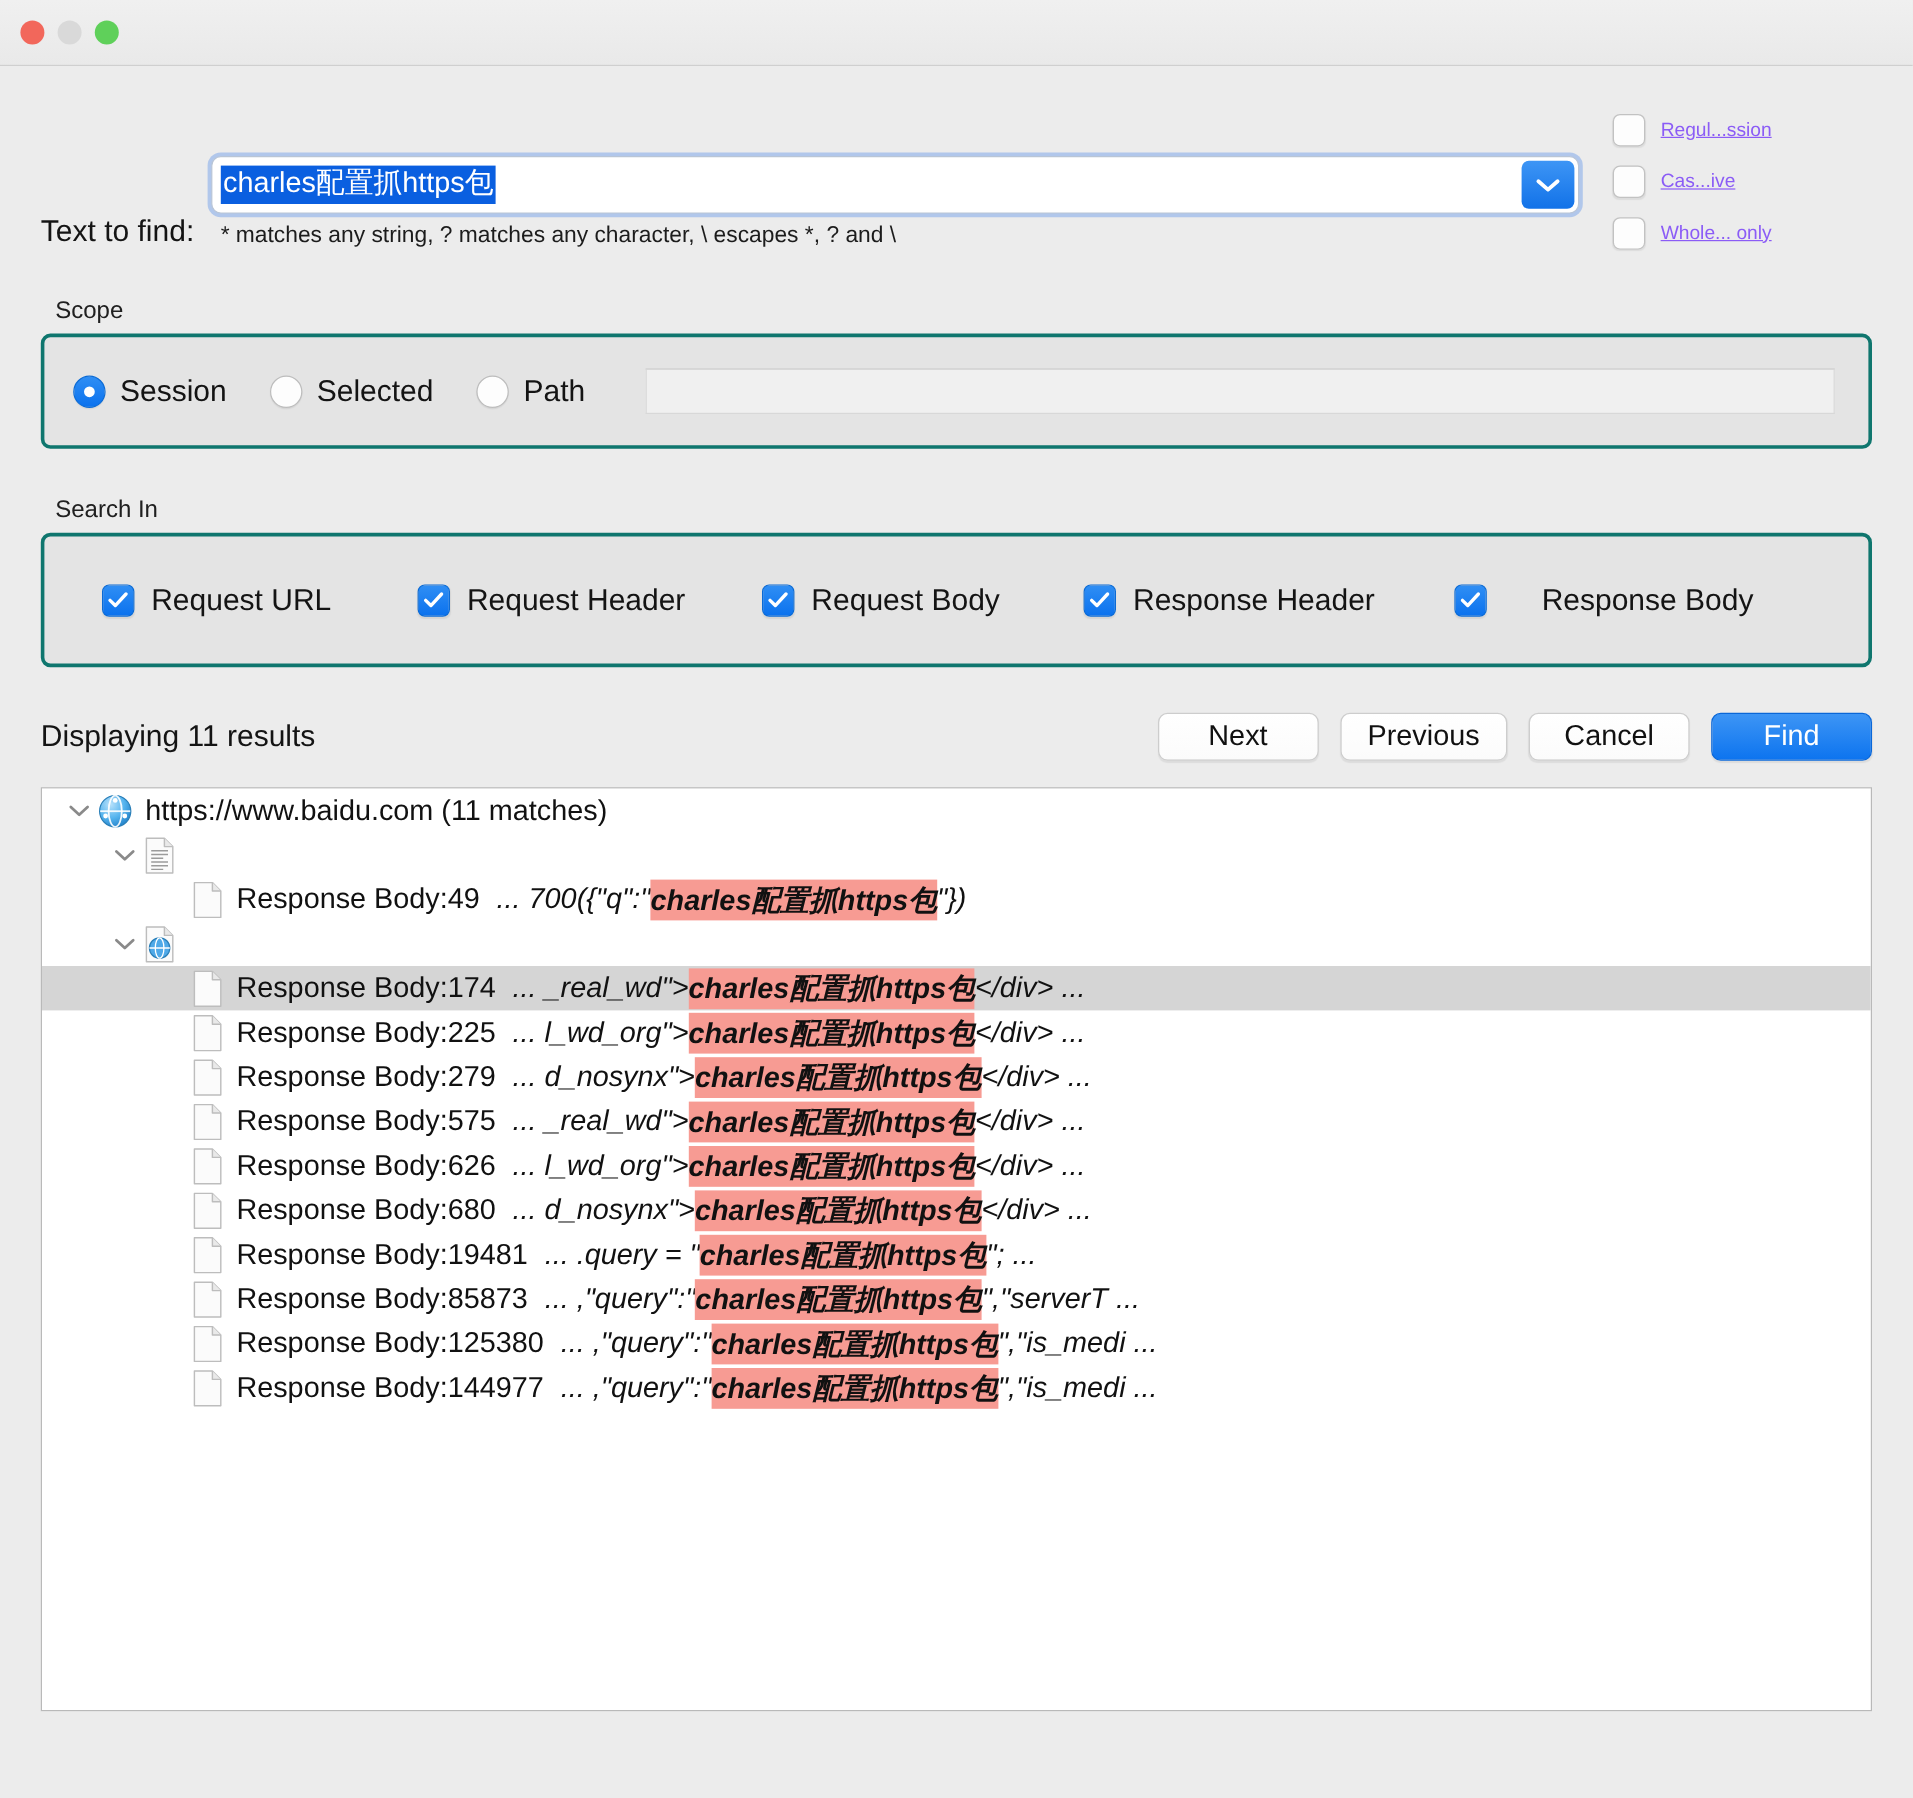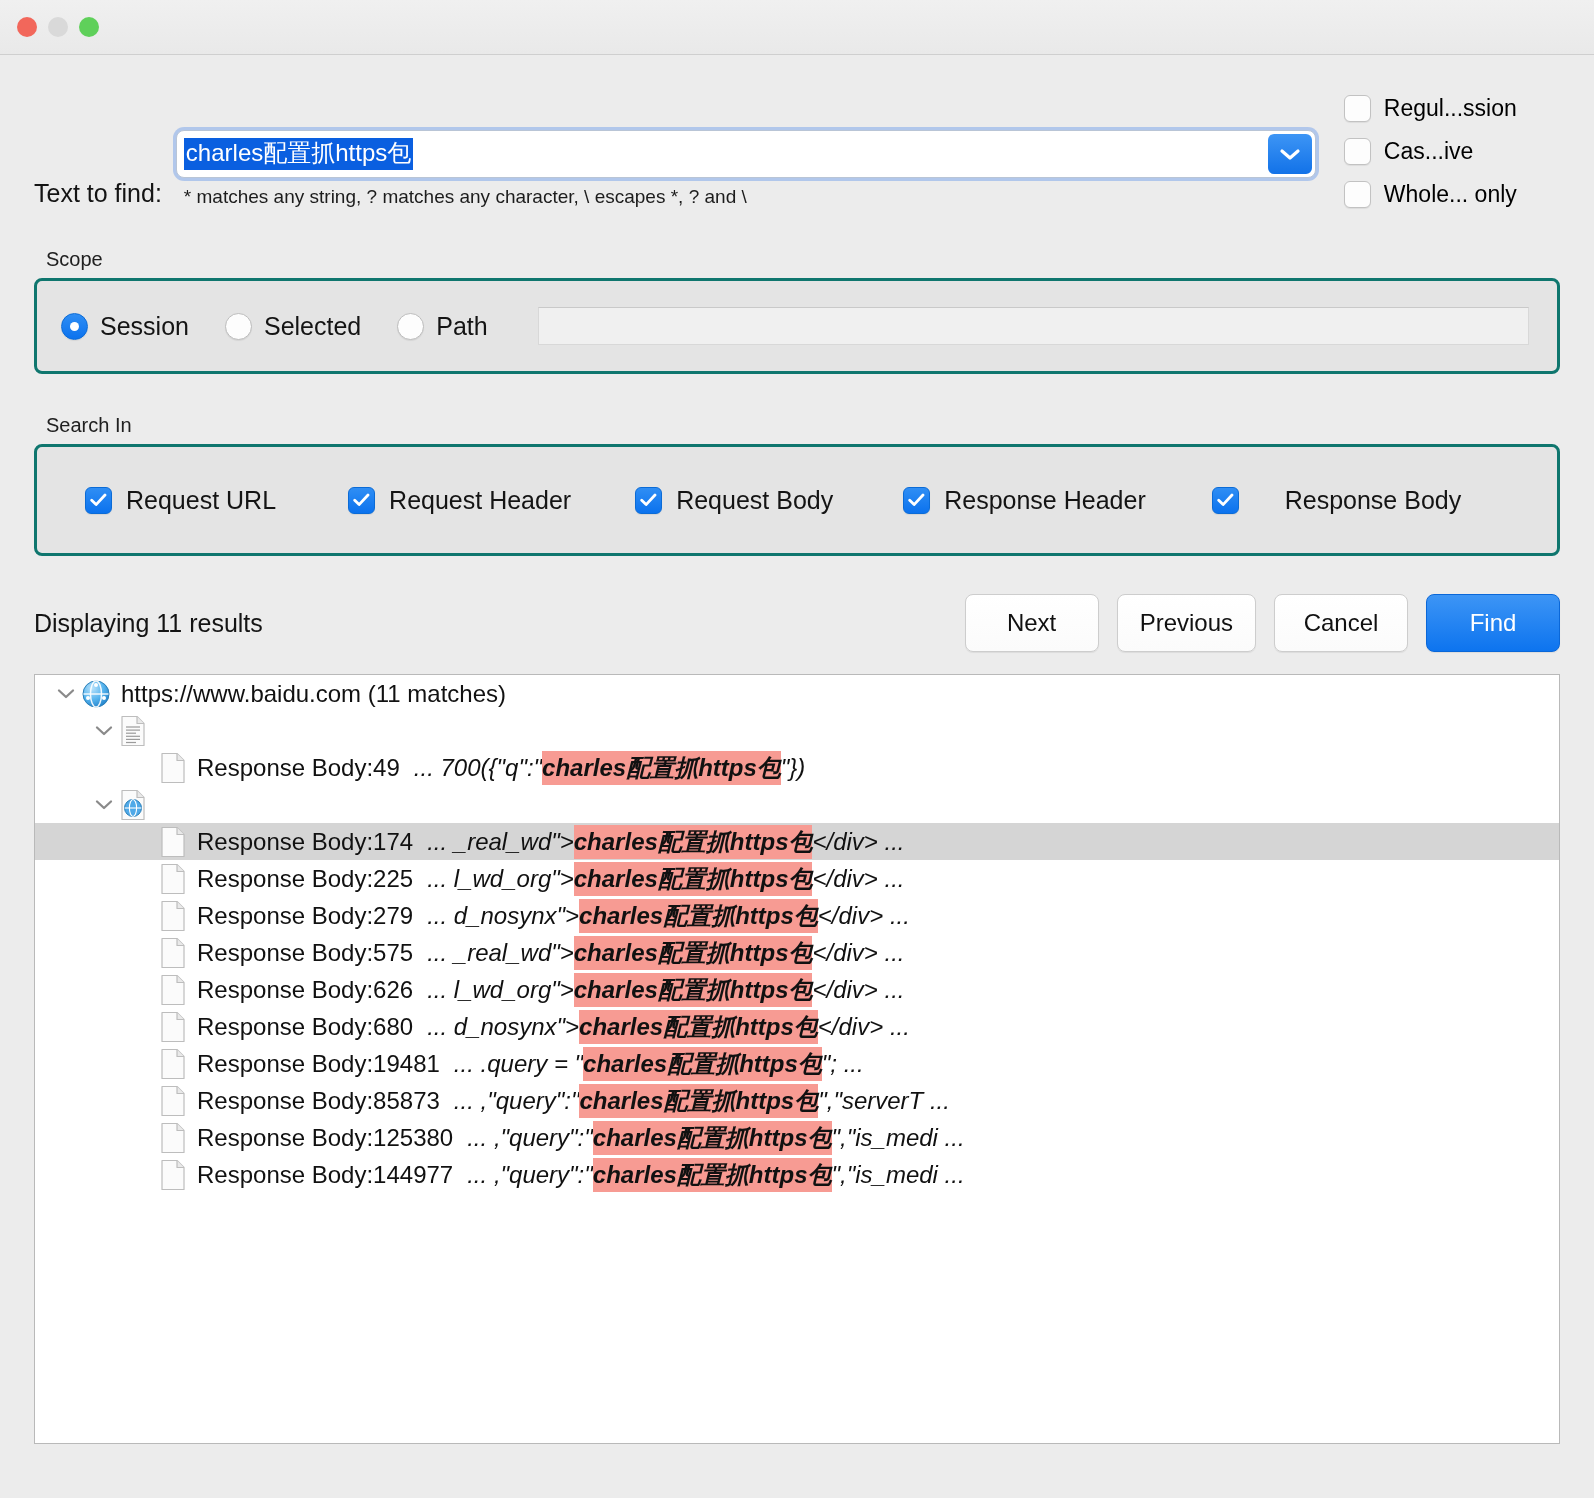--- a/index.html
+++ b/index.html
@@ -126,21 +126,21 @@
     background: #fdfdfd;
     border: 1px solid #c2c2c2;
     box-shadow: 0 1px 1px rgba(0,0,0,0.07);
     flex: none;
     display: flex; align-items: center; justify-content: center;
   }
   .cb.checked {
     background: linear-gradient(to bottom, #2f8ef4 0%, #0b72ee 100%);
     border-color: #0b6bd6;
   }
-  .opt-label { font-size: 23px; color: #000000; white-space: nowrap; }
+  .opt-label { font-size: 16px; color: #8b5cf6; white-space: nowrap; text-decoration: underline; }
 
   
   .group { margin-top: 40px; }
   .group-title {
     font-size: 20px;
     color: #202020;
     margin-bottom: 7px;
     padding-left: 12px;
   }
   .group-box {
@@ -186,21 +186,21 @@
   .results-bar {
     display: flex;
     align-items: center;
     justify-content: space-between;
     margin-top: 38px;
   }
   .results-count { font-size: 25px; color: #141414; }
   .btn-group { display: flex; gap: 18px; }
   .btn {
     min-width: 134px;
-    height: 58px;
+    height: 40px;
     padding: 0 22px;
     font-size: 24px;
     font-family: "Liberation Sans", sans-serif;
     color: #111;
     background: linear-gradient(to bottom, #ffffff 0%, #fbfbfb 100%);
     border: 1px solid #cdcdcd;
     border-radius: 8px;
     box-shadow: 0 1px 1px rgba(0,0,0,0.07);
     cursor: pointer;
   }

